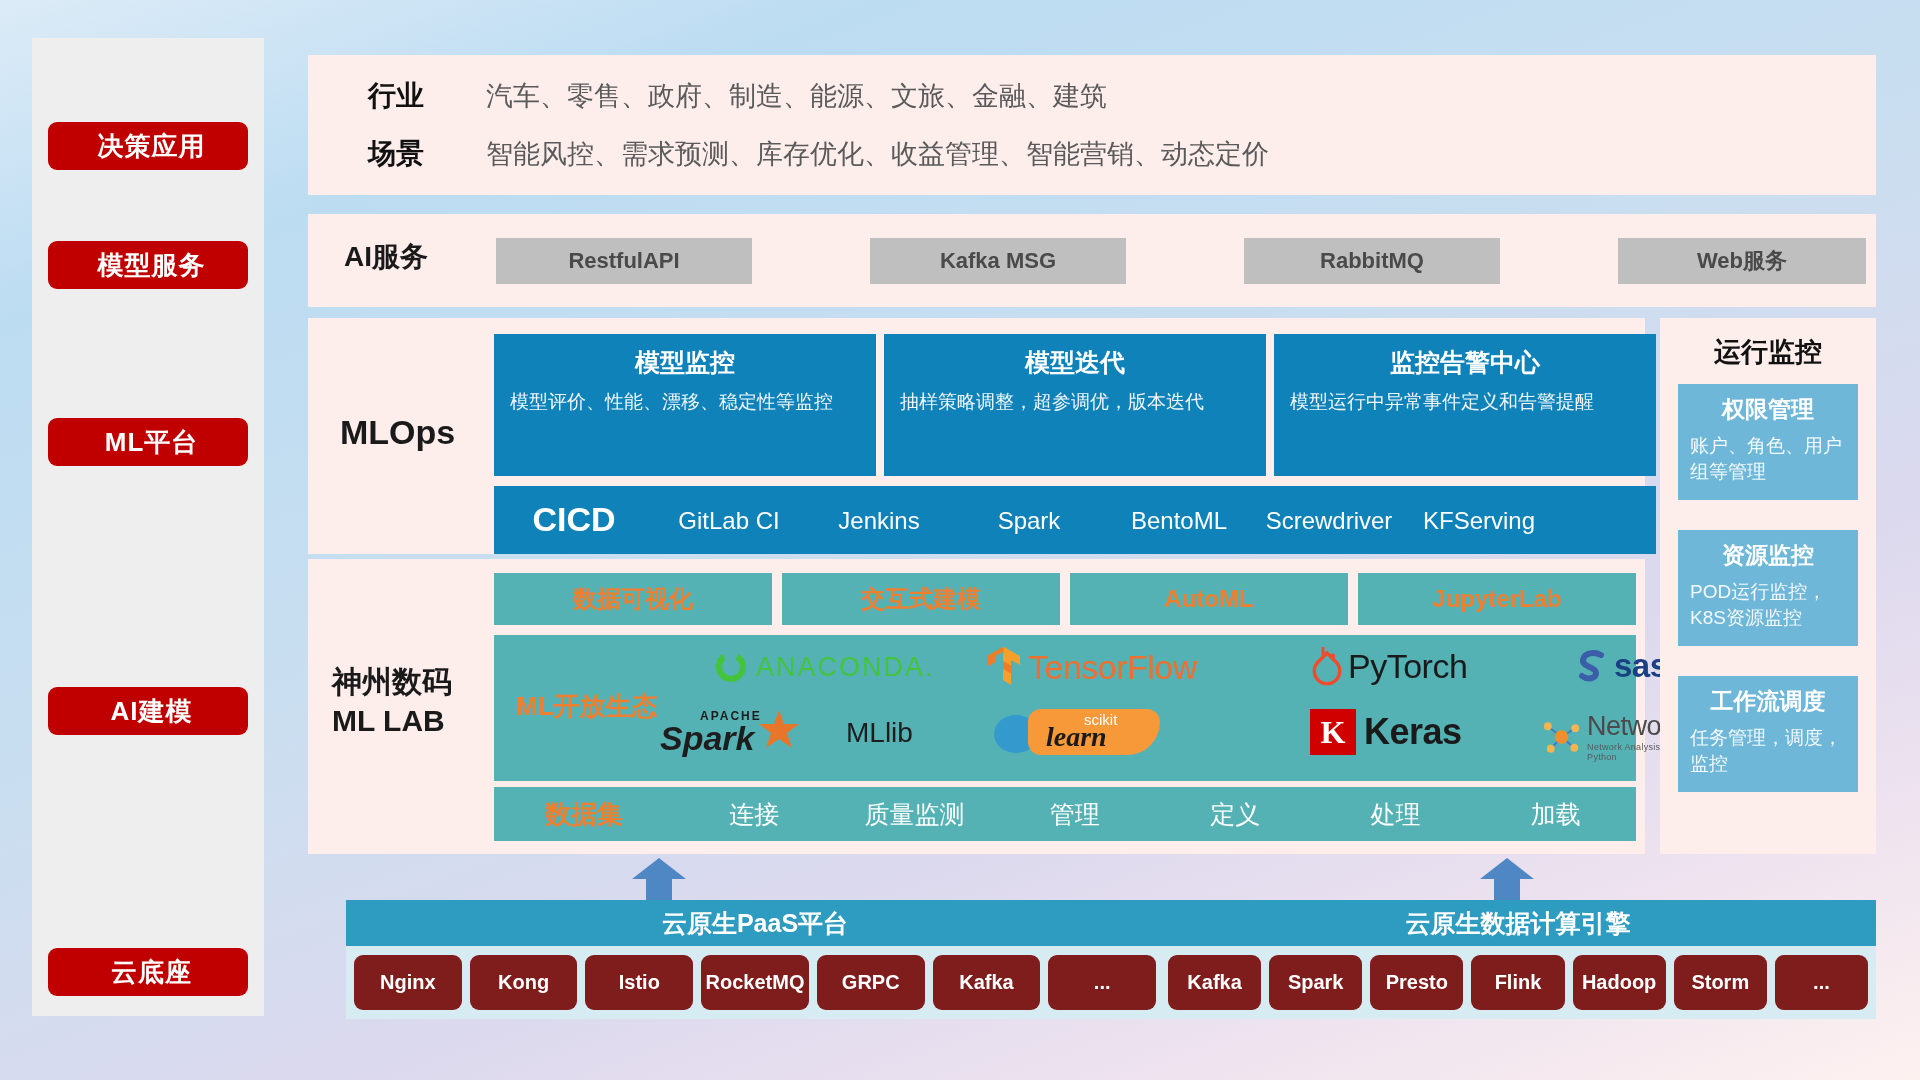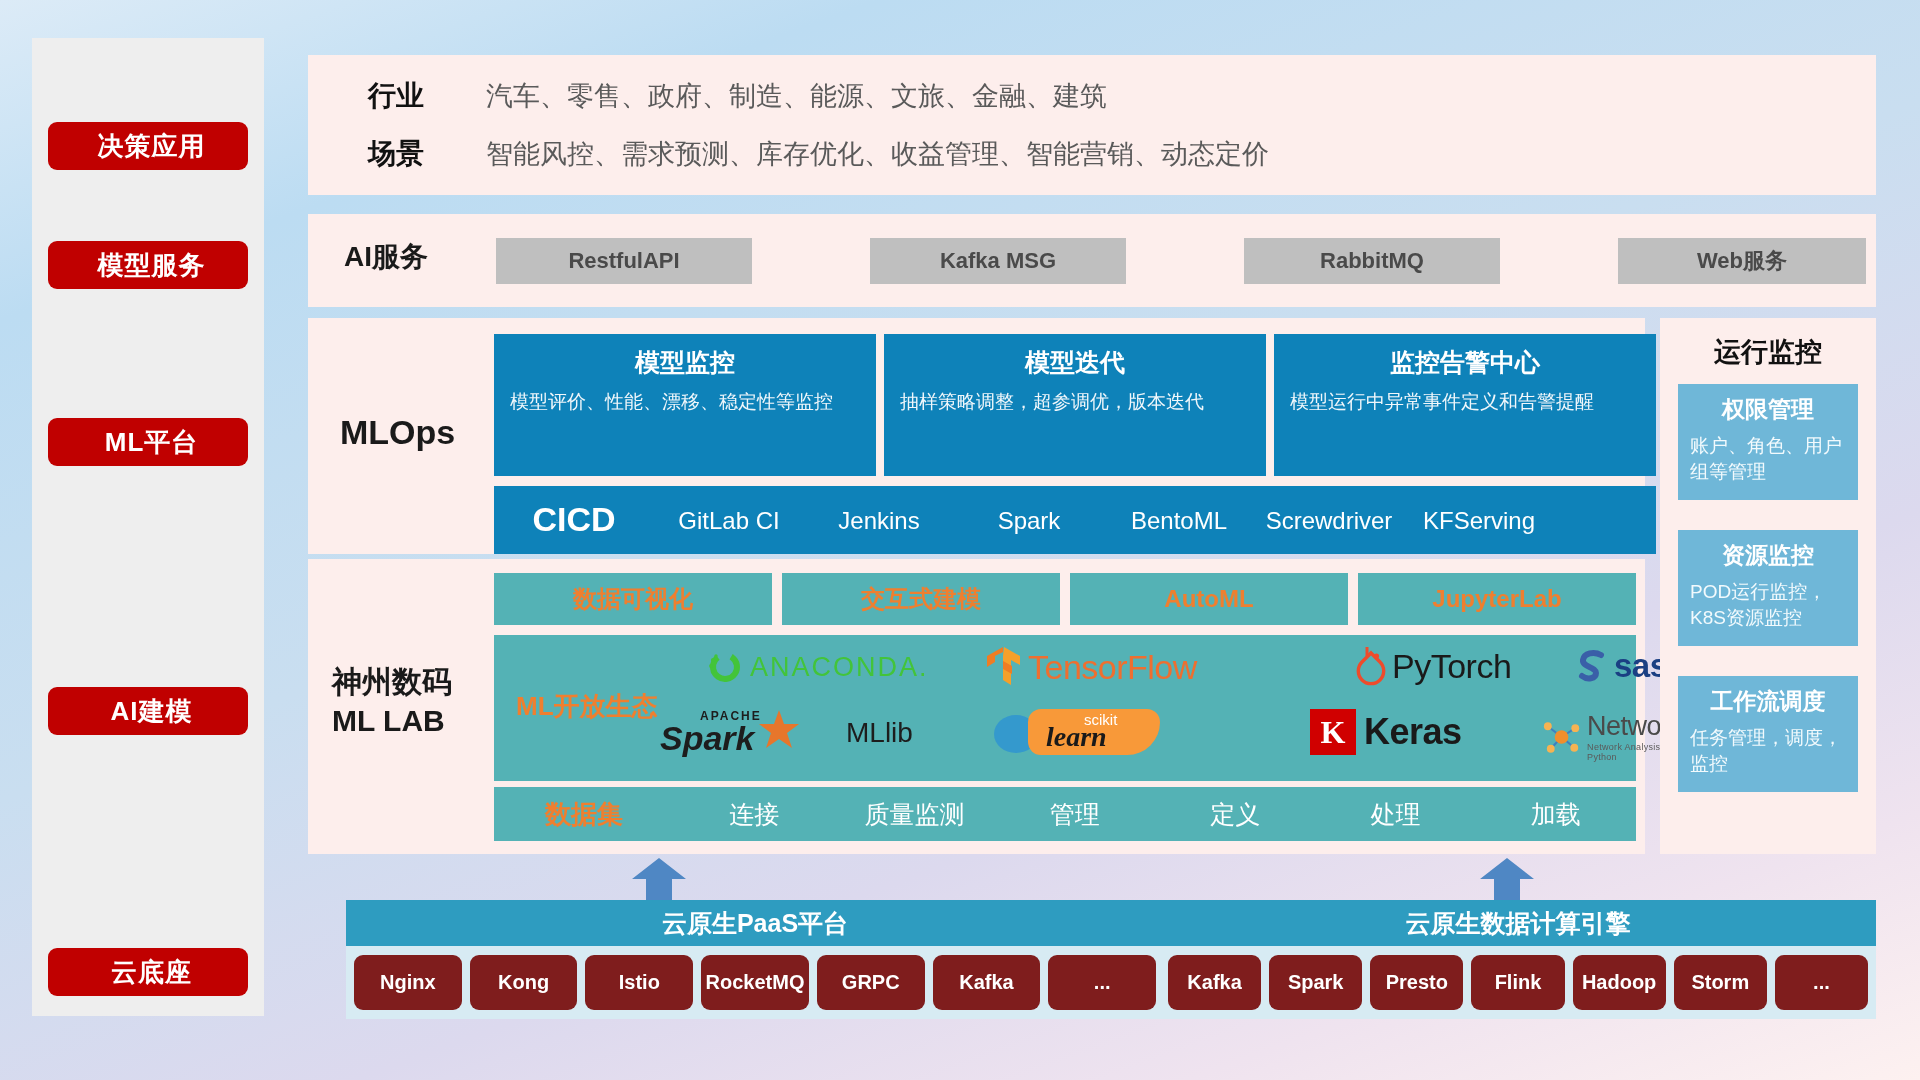--- a/index.html
+++ b/index.html
@@ -250,41 +250,41 @@
   <div class="teal-tab" style="left:762px; top:14px; width:278px;">
       <span>AutoML</span>
     </div>
   <div class="teal-tab" style="left:1050px; top:14px; width:278px;">
       <span>JupyterLab</span>
     </div>
 
   <div id="eco-box" style="left:186px; top:76px; width:1142px; height:146px;">
     <div id="eco-label">ML开放生态</div>
 
-    <div class="logo" style="left:210px; top:12px;">
+    <div class="logo" style="left:216px; top:12px;">
       <svg width="40" height="40" viewBox="0 0 40 40">
         <circle cx="21" cy="20" r="12" fill="none" stroke="#43c43a" stroke-width="6" stroke-dasharray="60 14" transform="rotate(-55 21 20)"></circle>
         <circle cx="9" cy="13" r="2.1" fill="#43c43a"></circle>
           <circle cx="7" cy="19" r="1.9" fill="#43c43a"></circle>
         <circle cx="8.5" cy="25" r="1.7" fill="#43c43a"></circle>
           <circle cx="12" cy="9" r="1.7" fill="#43c43a"></circle>
       </svg>
       <span class="logo-txt" style="font-size:27px; color:#43c43a; letter-spacing:2px; margin-left:6px;">ANACONDA.</span>
     </div>
 
     <div class="logo" style="left:490px; top:10px;">
       <svg width="40" height="44" viewBox="0 0 40 44">
         <polygon points="20,2 36,11 36,20 27,15 27,40 19,35 19,11" fill="#f6a02a"></polygon>
         <polygon points="19,2 3,11 3,22 11,17 11,11 19,7" fill="#ee7d24"></polygon>
         <polygon points="19,16 28,21 28,29 19,24" fill="#ee7d24"></polygon>
       </svg>
       <span class="logo-txt" style="font-size:34px; color:#ee6f30; margin-left:4px;">TensorFlow</span>
     </div>
 
-    <div class="logo" style="left:860px; top:10px;">
+    <div class="logo" style="left:816px; top:10px;">
       <svg width="34" height="42" viewBox="0 0 34 42">
         <path d="M17 8 L26 17 A12.7 12.7 0 1 1 8 17 Z" fill="none" stroke="#ee4c2c" stroke-width="3.4"></path>
         <circle cx="22.5" cy="11" r="2.6" fill="#ee4c2c"></circle>
         <path d="M13 2 L13 11" stroke="#ee4c2c" stroke-width="3" fill="none"></path>
       </svg>
       <span class="logo-txt" style="font-size:34px; color:#1a1a1a; margin-left:4px;">PyTorch</span>
     </div>
 
     <div class="logo" style="left:1080px; top:12px;">
       <svg width="38" height="38" viewBox="0 0 38 38">

